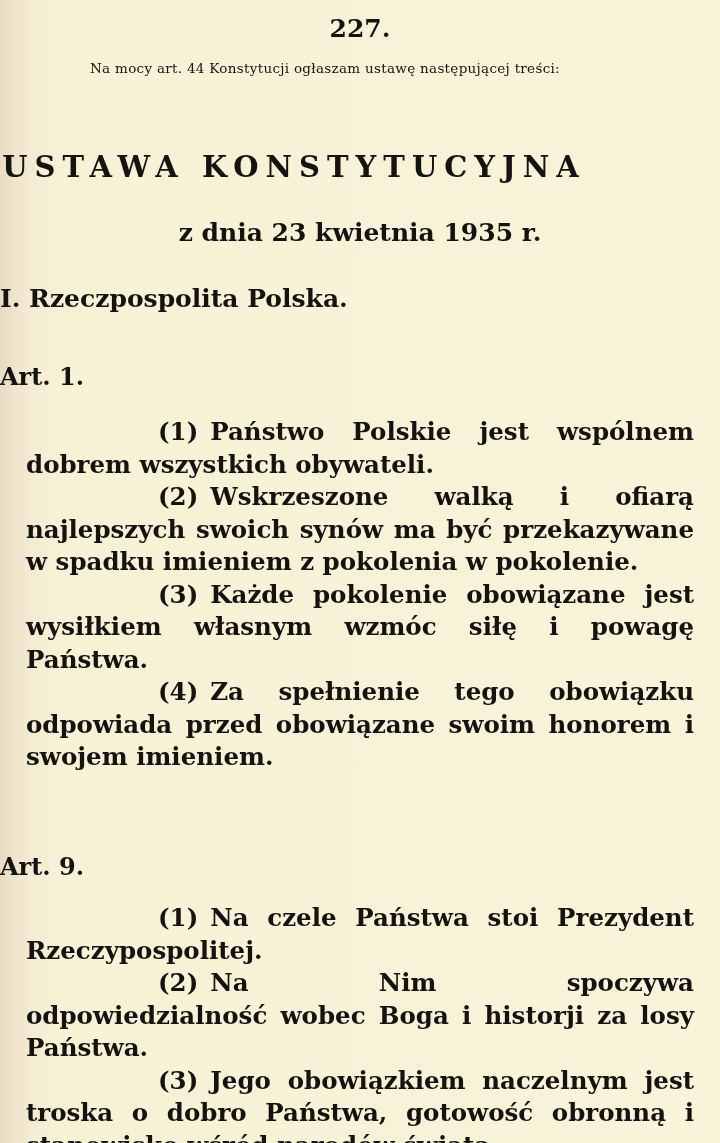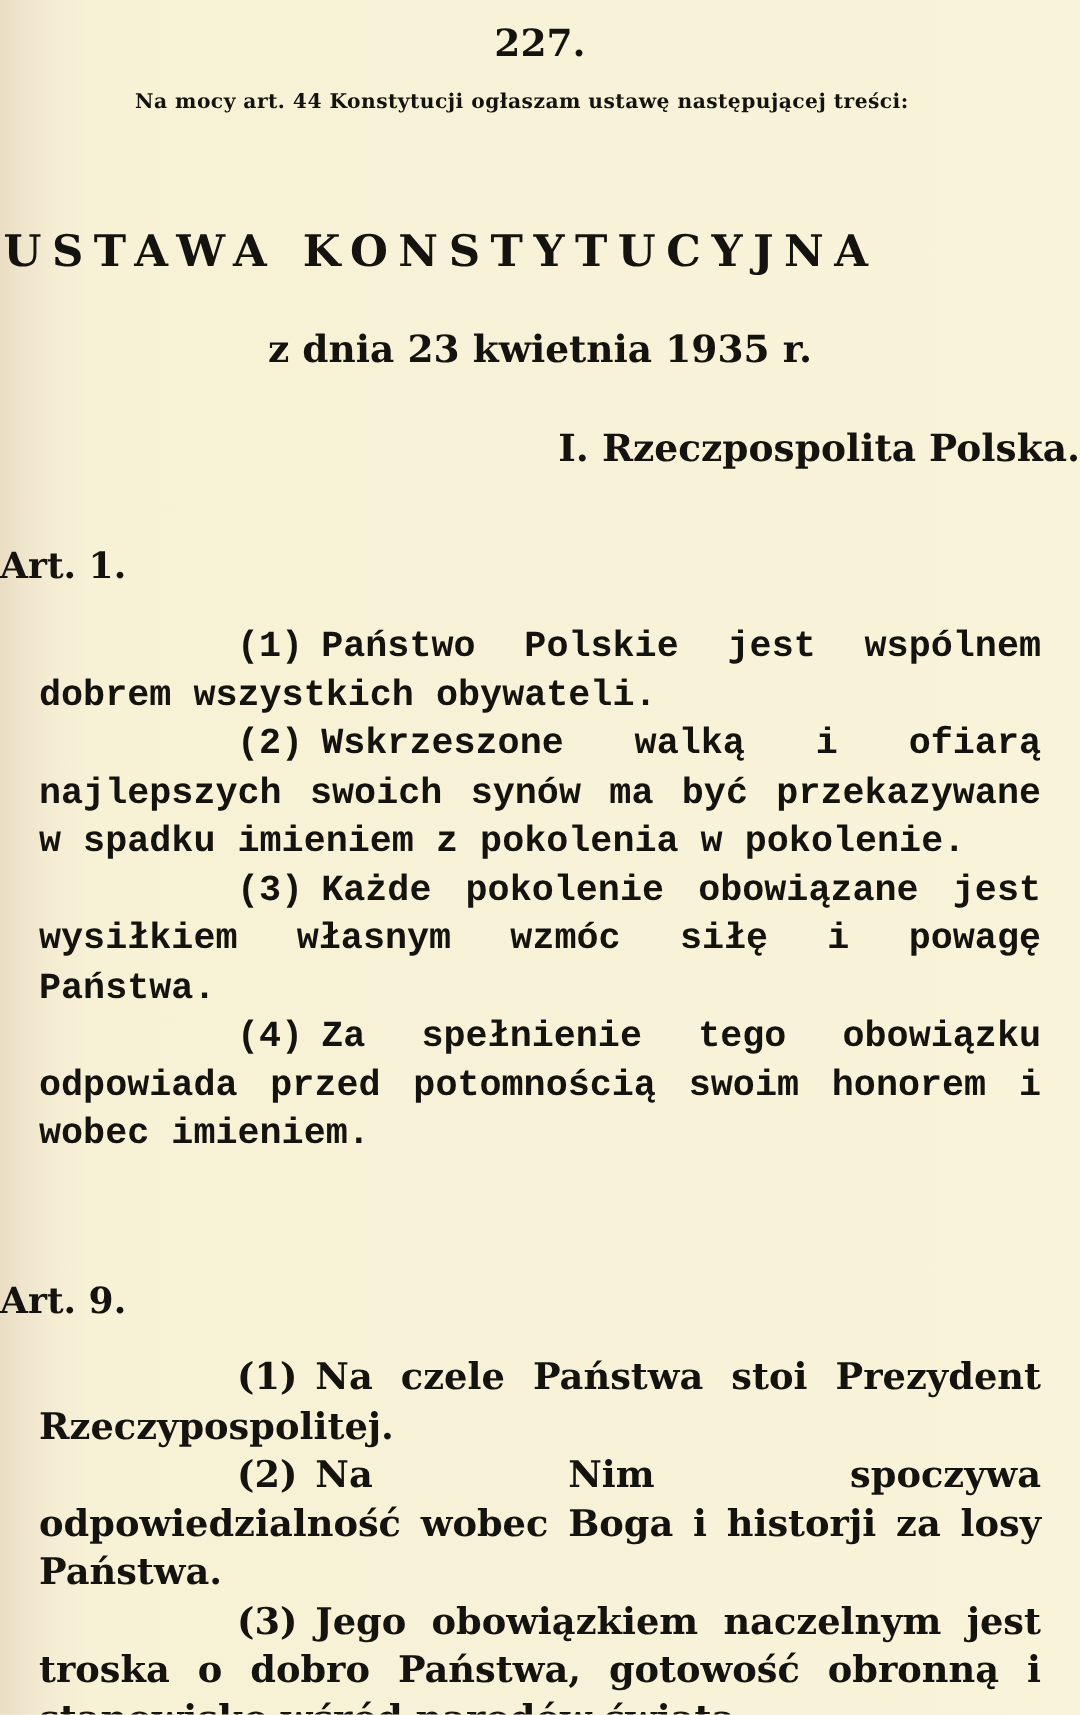--- a/index.html
+++ b/index.html
@@ -32,21 +32,21 @@
       font-size: 25px;
       font-weight: bold;
       letter-spacing: 0px;
     }
     .promulgation {
       position: absolute;
       left: 38px;
       top: 58px;
       width: 644px;
       font-size: 13.5px;
-      font-weight: bold;
+      font-weight: normal;
       line-height: 20px;
       text-indent: 52px;
       text-align: justify;
       text-align-last: left;
       letter-spacing: 0.3px;
     }
     .title {
       position: absolute;
       top: 150px;
       left: 0;
@@ -63,21 +63,21 @@
       width: 720px;
       text-align: center;
       font-size: 25px;
       font-weight: bold;
     }
     .chapter {
       position: absolute;
       top: 284px;
       left: 0;
       width: 720px;
-      text-align: right;
+      text-align: left;
       font-size: 25px;
       font-weight: bold;
     }
     .article-heading {
       position: absolute;
       left: 0;
       width: 720px;
       text-align: left;
       font-size: 24px;
       font-weight: bold;
@@ -112,32 +112,32 @@
   <div class="promulgation">Na mocy art. 44 Konstytucji ogłaszam ustawę następującej treści:</div>
 
   <div class="title">USTAWA KONSTYTUCYJNA</div>
 
   <div class="date">z dnia 23 kwietnia 1935 r.</div>
 
   <div class="chapter">I. Rzeczpospolita Polska.</div>
 
   <div class="article-heading" style="top:362px;">Art. 1.</div>
 
-  <div class="article-body" style="top:416px;font-family:Liberation Mono, monospace;">
+  <div class="article-body" style="top:416px;">
     <p class="para">
       <span class="num">(1)</span><span>Państwo Polskie jest wspólnem dobrem wszystkich obywateli.</span>
     </p>
     <p class="para">
       <span class="num">(2)</span><span>Wskrzeszone walką i ofiarą najlepszych swoich synów ma być przekazywane w spadku imieniem z pokolenia w pokolenie.</span>
     </p>
     <p class="para">
       <span class="num">(3)</span><span>Każde pokolenie obowiązane jest wysiłkiem własnym wzmóc siłę i powagę Państwa.</span>
     </p>
     <p class="para">
-      <span class="num">(4)</span><span>Za spełnienie tego obowiązku odpowiada przed potomnością swoim honorem i wobec imieniem.</span>
+      <span class="num">(4)</span><span>Za spełnienie tego obowiązku odpowiada przed obowiązane swoim honorem i swojem imieniem.</span>
     </p>
   </div>
 
   <div class="article-heading" style="top:852px;">Art. 9.</div>
 
   <div class="article-body" style="top:902px;">
     <p class="para">
       <span class="num">(1)</span><span>Na czele Państwa stoi Prezydent Rzeczypospolitej.</span>
     </p>
     <p class="para">

